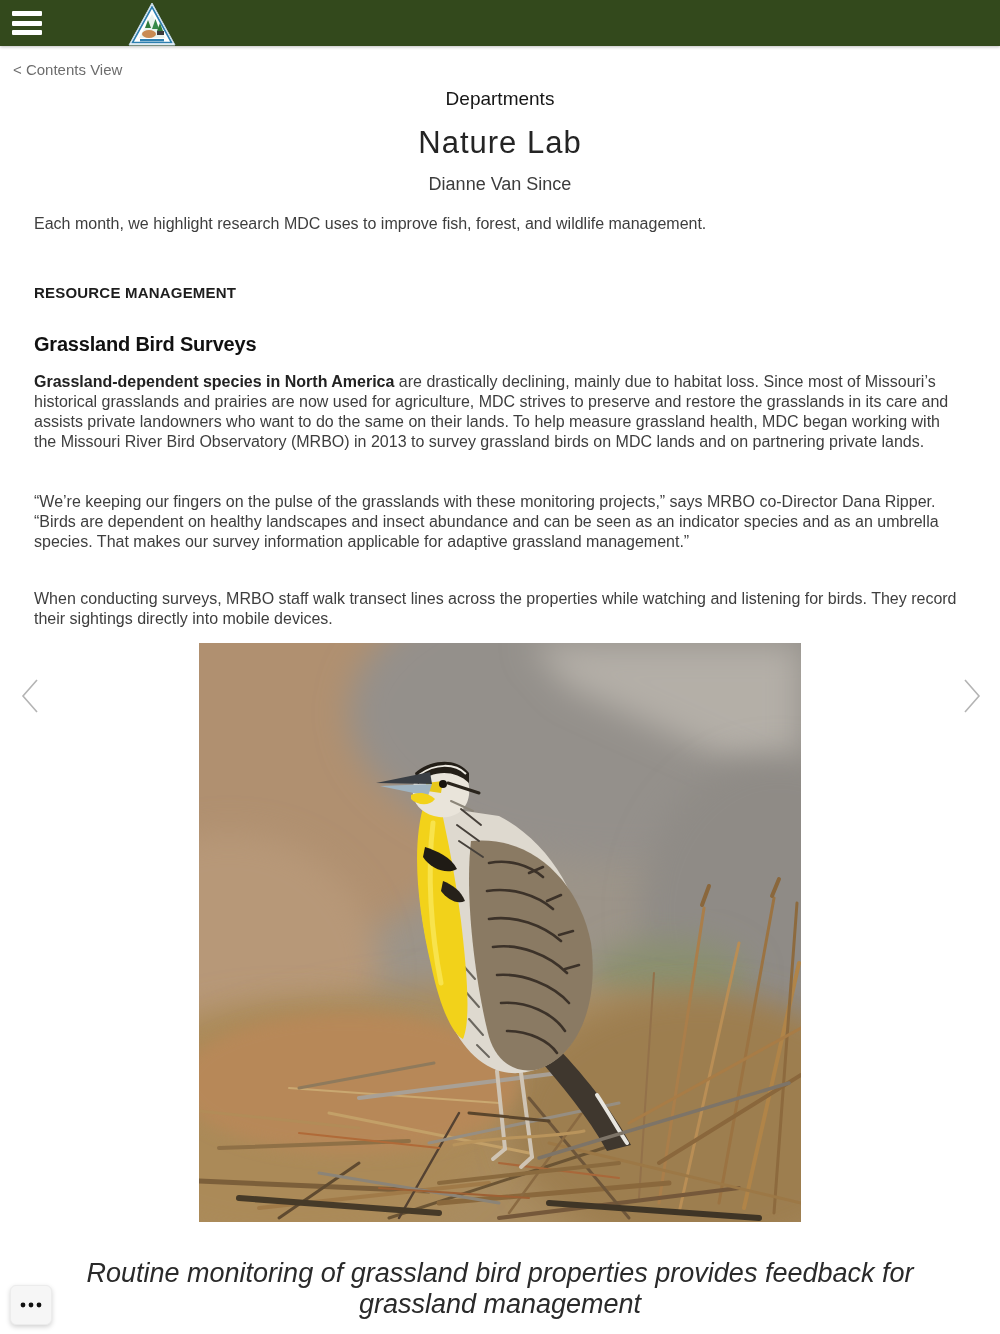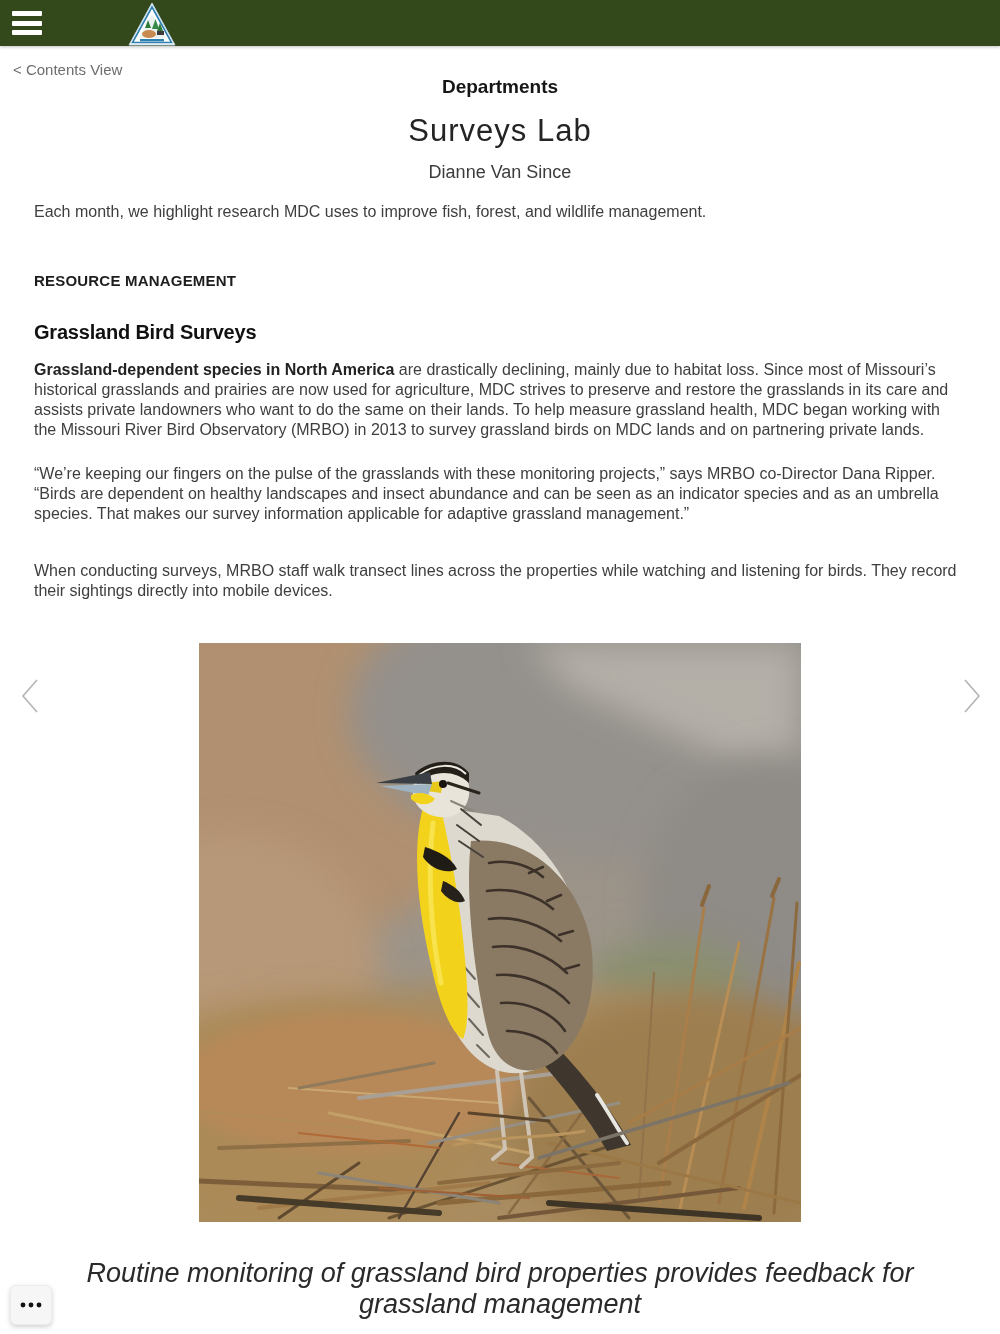--- a/index.html
+++ b/index.html
@@ -12,29 +12,29 @@
   .hamburger{position:absolute;top:11px;left:12px;width:30px;height:24px;cursor:pointer;
              display:flex;flex-direction:column;justify-content:space-between;}
   .hamburger span{display:block;height:5px;background:#ffffff;border-radius:1px;}
   .logo{position:absolute;top:2px;left:128px;width:48px;height:44px;}
 
   
   .contents-link{position:absolute;top:61px;left:13px;font-size:15px;color:#6d6d6d;cursor:pointer;}
 
   
   .article{position:absolute;top:76px;left:0;width:1000px;}
-  .kicker{text-align:center;font-size:19px;font-weight:700;color:#161616;margin:0;}
+  .kicker{text-align:center;font-size:19px;font-weight:400;color:#161616;margin:12px;}
   .title{text-align:center;font-size:31px;font-weight:400;letter-spacing:1px;color:#242424;margin:15px 0 0 0;}
   .byline{text-align:center;font-size:18px;color:#3c3c3c;margin:13px 0 0 0;}
   .copy{margin:0 34px;font-size:16px;line-height:20px;color:#3e3e3e;}
   .intro{margin-top:19px;}
   .section-label{margin:50px 34px 0 34px;font-size:15px;font-weight:700;color:#1d1d1d;letter-spacing:.2px;}
   .sub-heading{margin:32px 34px 8px 34px;font-size:20px;font-weight:700;color:#111111;letter-spacing:-.2px;}
   .para1{margin-top:16px;}
-  .para2{margin-top:24px;}
+  .para2{margin-top:40px;}
   .para3{margin-top:37px;}
   .lead-bold{font-weight:700;color:#222222;}
 
   
   .carousel{position:absolute;top:643px;left:0;width:1000px;height:579px;}
   .photo-frame{position:absolute;left:199px;top:0;width:602px;height:579px;overflow:hidden;}
   .photo-frame svg{display:block;}
   .nav-arrow{position:absolute;top:34px;width:26px;height:38px;cursor:pointer;background:none;border:none;padding:0;}
   .nav-arrow.prev{left:17px;}
   .nav-arrow.next{right:15px;}
@@ -70,21 +70,21 @@
       <rect x="29" y="29" width="7" height="4" fill="#3a3a3a"></rect>
       <rect x="12" y="37" width="24" height="2.4" fill="#2e7fb0"></rect>
     </svg>
   </div>
 </div>
 
 <div class="contents-link">&lt; Contents View</div>
 
 <div class="article">
   <h3 class="kicker">Departments</h3>
-  <h1 class="title">Surveys Lab</h1>
+  <h1 class="title">Nature Lab</h1>
   <div class="byline">Dianne Van Since</div>
 
   <p class="copy intro">Each month, we highlight research MDC uses to improve fish, forest, and wildlife management.</p>
 
   <div class="section-label">RESOURCE MANAGEMENT</div>
 
   <h2 class="sub-heading">Grassland Bird Surveys</h2>
 
   <p class="copy para1"><span class="lead-bold">Grassland-dependent species in North America</span><span> are drastically declining, mainly due to habitat loss. Since most of Missouri’s historical grasslands and prairies are now used for agriculture, MDC strives to preserve and restore the grasslands in its care and assists private landowners who want to do the same on their lands. To help measure grassland health, MDC began working with the Missouri River Bird Observatory (MRBO) in 2013 to survey grassland birds on MDC lands and on partnering private lands.</span></p>
 

